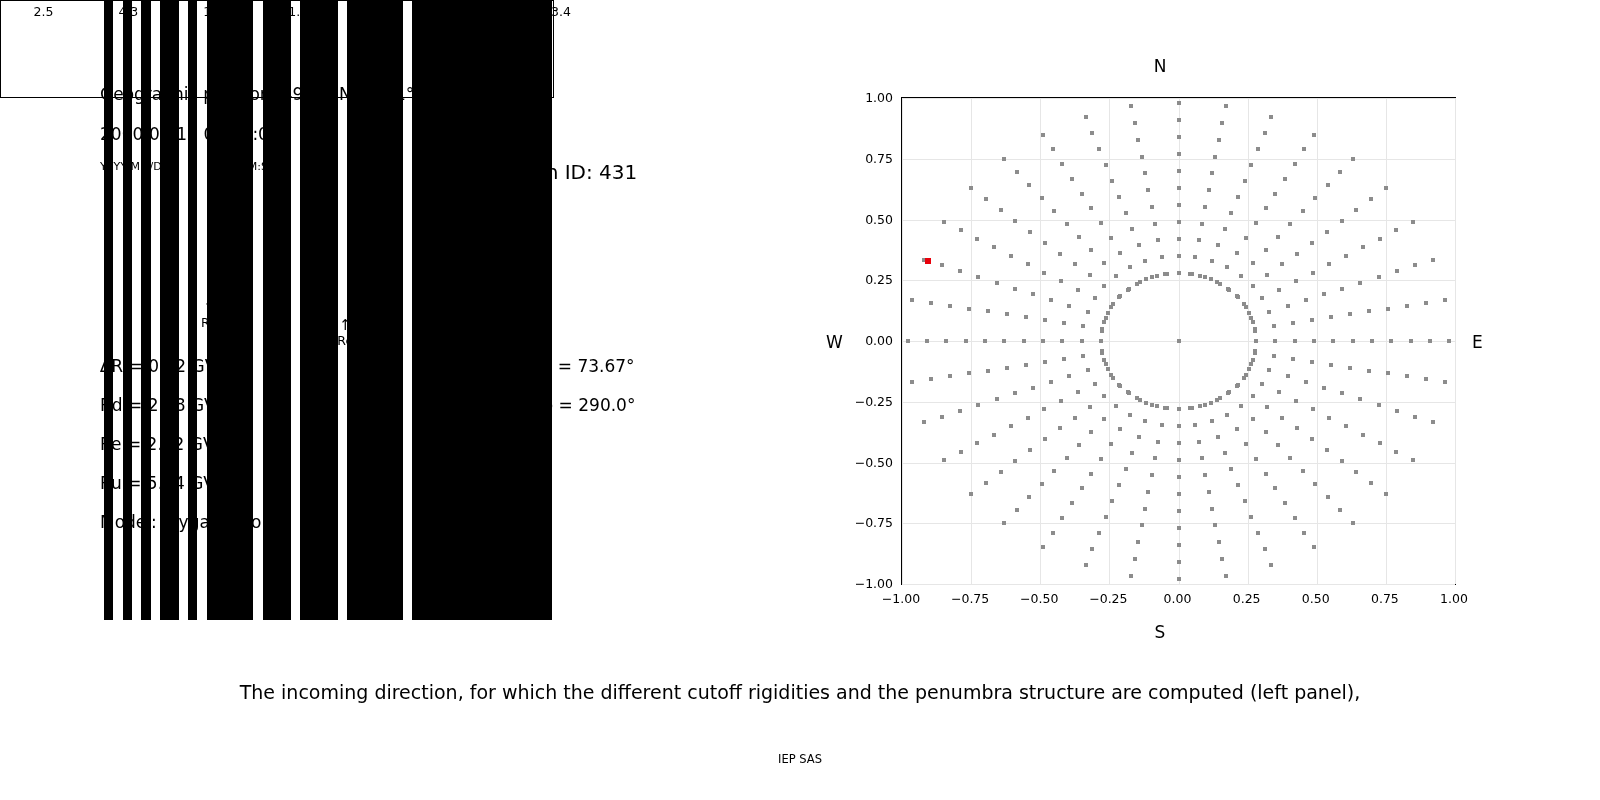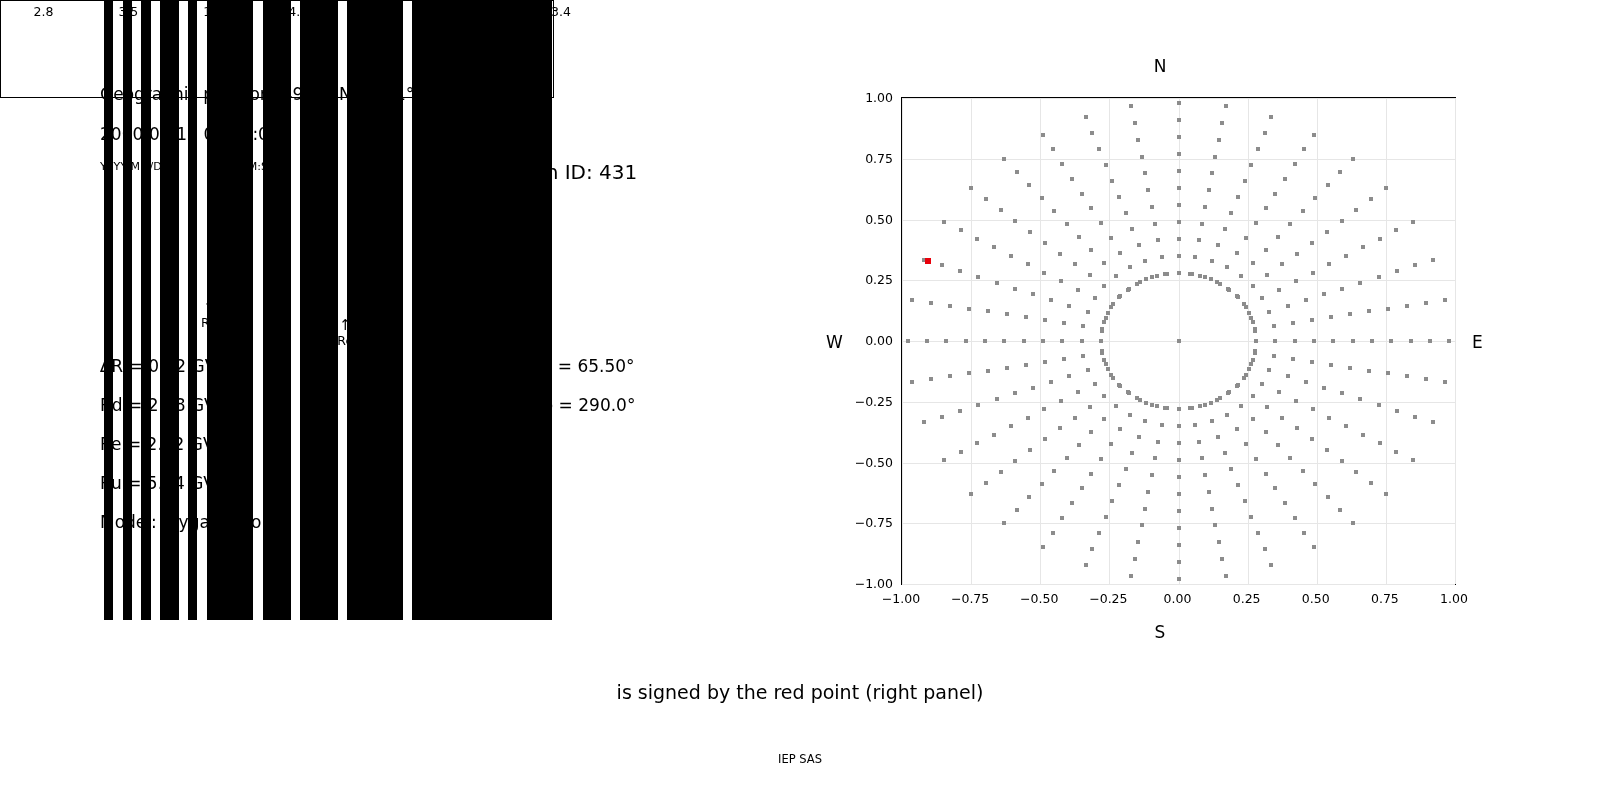--- a/index.html
+++ b/index.html
@@ -105,24 +105,24 @@
       <div class="bar" style="left: 141.397px; width: 9.34154px; background: rgb(0, 0, 0);"></div>
       <div class="bar" style="left: 160.08px; width: 18.6831px; background: rgb(0, 0, 0);"></div>
       <div class="bar" style="left: 188.105px; width: 9.34154px; background: rgb(0, 0, 0);"></div>
       <div class="bar" style="left: 206.788px; width: 46.7077px; background: rgb(0, 0, 0);"></div>
       <div class="bar" style="left: 262.837px; width: 28.0246px; background: rgb(0, 0, 0);"></div>
       <div class="bar" style="left: 300.203px; width: 37.3662px; background: rgb(0, 0, 0);"></div>
       <div class="bar" style="left: 346.911px; width: 56.0492px; background: rgb(0, 0, 0);"></div>
       <div class="bar" style="left: 412.302px; width: 139.698px; background: rgb(0, 0, 0);"></div>
     </div>
   <div id="penumbra-axis">
-      <span class="tick-label" style="left: 43.4615px;">2.8</span>
-      <span class="tick-label" style="left: 128.385px;">3.5</span>
+      <span class="tick-label" style="left: 43.4615px;">2.5</span>
+      <span class="tick-label" style="left: 128.385px;">4.3</span>
       <span class="tick-label" style="left: 213.308px;">1.6</span>
-      <span class="tick-label" style="left: 298.231px;">4.7</span>
+      <span class="tick-label" style="left: 298.231px;">1.8</span>
       <span class="tick-label" style="left: 383.154px;">3.2</span>
       <span class="tick-label" style="left: 468.077px;">3.3</span>
       <span class="tick-label" style="left: 561px;">3.4</span>
     </div>
   <div class="abs" id="penumbra-markers" style="left:98px;top:315px;width:556px;height:50px;">
       <div class="marker" style="left: 111.4px; top: -14px;">
         <span class="arrow">↑</span>
         <span class="mlabel">Rd</span>
       </div>
       <div class="marker" style="left: 247.277px; top: 4px;">
@@ -134,21 +134,21 @@
         <span class="mlabel">Ru</span>
       </div>
     </div>
 
   <div class="abs val col-left v1">∆R = 0.02 GV</div>
   <div class="abs val col-left v2">Rd = 2.88 GV</div>
   <div class="abs val col-left v3">Re = 2.72 GV</div>
   <div class="abs val col-left v4">Ru = 5.44 GV</div>
   <div class="abs val col-left v5">Model: Tsyganenko 08</div>
 
-  <div class="abs val col-right v1">θ = 65.50°</div>
+  <div class="abs val col-right v1">θ = 73.67°</div>
   <div class="abs val col-right v2">φ = 290.0°</div>
 </div>
 
 <div class="abs" id="right-panel">
   <div id="polar-axes">
       <div class="gridline v" style="left: 0px; background: rgb(230, 230, 230);"></div>
       <div class="gridline v" style="left: 69.125px; background: rgb(230, 230, 230);"></div>
       <div class="gridline v" style="left: 138.25px; background: rgb(230, 230, 230);"></div>
       <div class="gridline v" style="left: 207.375px; background: rgb(230, 230, 230);"></div>
       <div class="gridline v" style="left: 276.5px; background: rgb(230, 230, 230);"></div>
@@ -629,15 +629,15 @@
       <div class="xtick" style="left: 694px; top: 591px;">1.00</div>
     </div>
 
   <div class="compass" style="left:400px;top:56px;transform:translateX(-50%);">N</div>
   <div class="compass" style="left:400px;top:622px;transform:translateX(-50%);">S</div>
   <div class="compass" style="left:712px;top:332px;">E</div>
   <div class="compass" style="left:66px;top:332px;">W</div>
 </div>
 
 <div id="caption">
-  <div>is signed by the red point (right panel)</div>
+  <div>The incoming direction, for which the different cutoff rigidities and the penumbra structure are computed (left panel),</div>
 </div>
 <div id="credit">IEP SAS</div>
 
 </body></html>

